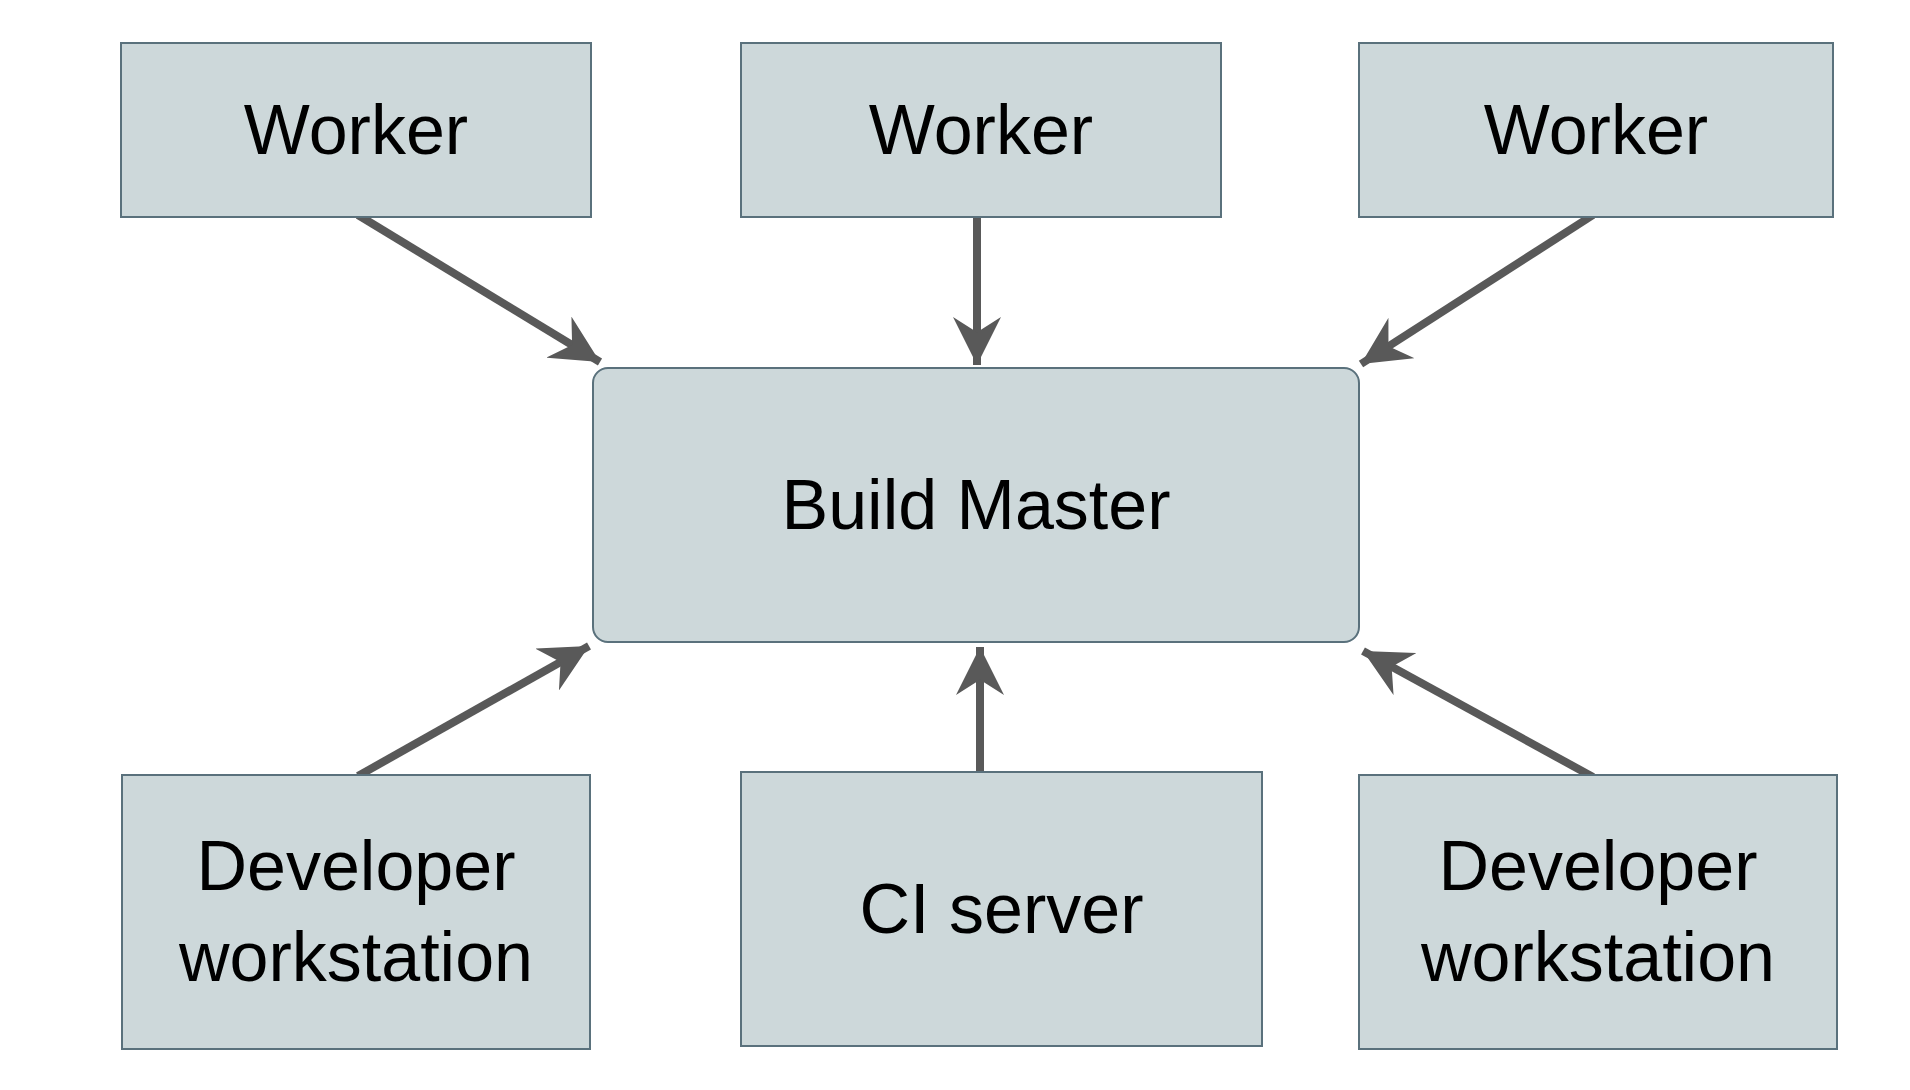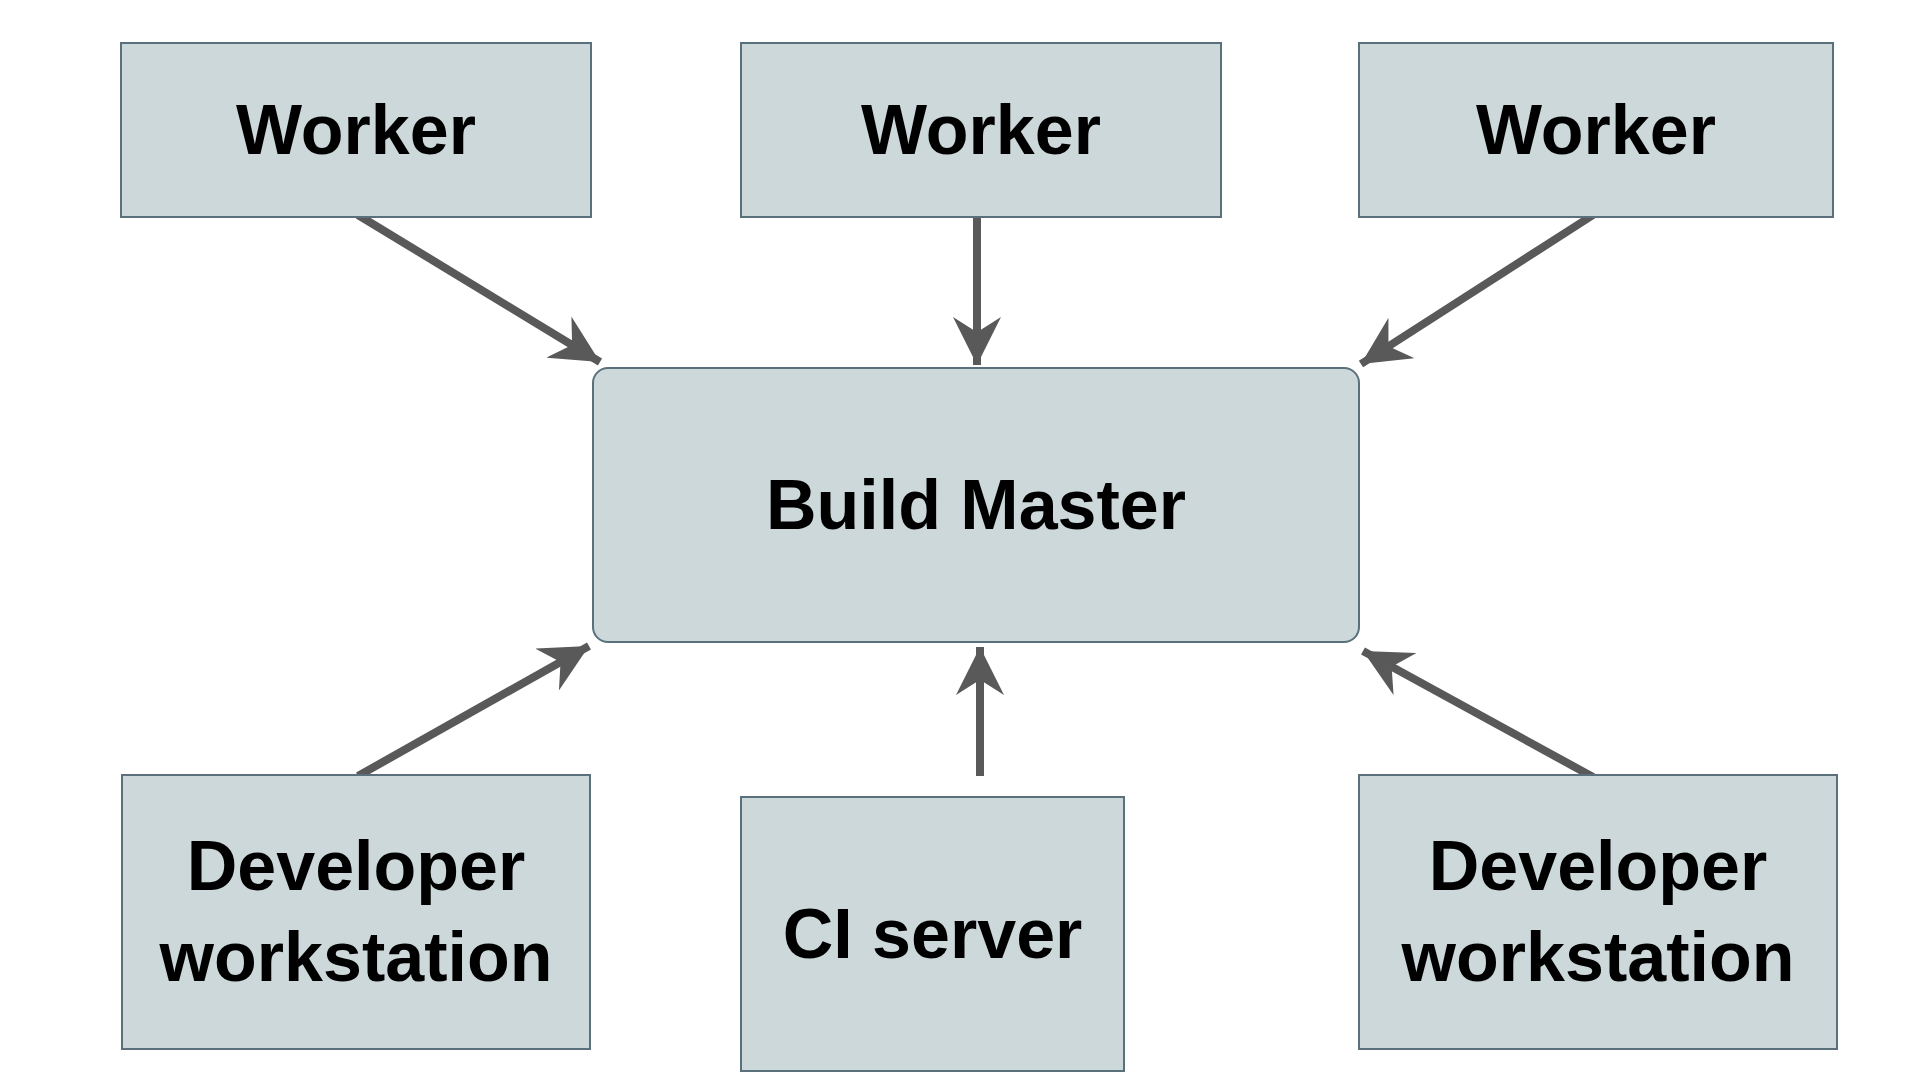--- a/index.html
+++ b/index.html
@@ -35,28 +35,27 @@
     border: 2px solid #5a717c;
     display: flex;
     align-items: center;
     justify-content: center;
     text-align: center;
     color: #000000;
     font-size: 70px;
     line-height: 1.3;
     box-sizing: border-box;
     padding: 0 18px;
-    font-weight: bold;
   }
   .node-worker-top-left   { left: 120px;  top: 42px;  width: 472px; height: 176px; }
   .node-worker-top-center { left: 740px;  top: 42px;  width: 482px; height: 176px; }
   .node-worker-top-right  { left: 1358px; top: 42px;  width: 476px; height: 176px; }
   .node-build-master      { left: 592px;  top: 367px; width: 768px; height: 276px; border-radius: 16px; }
   .node-dev-ws-left       { left: 121px;  top: 774px; width: 470px; height: 276px; }
-  .node-ci-server         { left: 740px;  top: 796px; width: 385px; height: 276px; }
+  .node-ci-server         { left: 740px;  top: 771px; width: 523px; height: 276px; }
   .node-dev-ws-right      { left: 1358px; top: 774px; width: 480px; height: 276px; }
 </style>
 </head>
 <body>
 
 <div class="canvas">
 
   <svg class="arrow-layer" width="1910" height="1090" viewBox="0 0 1910 1090" xmlns="http://www.w3.org/2000/svg">
     <defs>
       <marker id="stealth-head" viewBox="0 0 10 10" refX="10" refY="5" markerWidth="6" markerHeight="6" orient="auto" markerUnits="strokeWidth">

